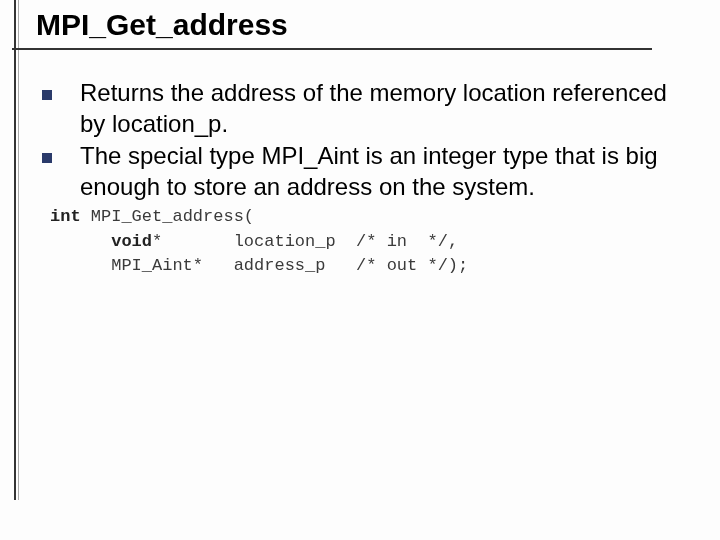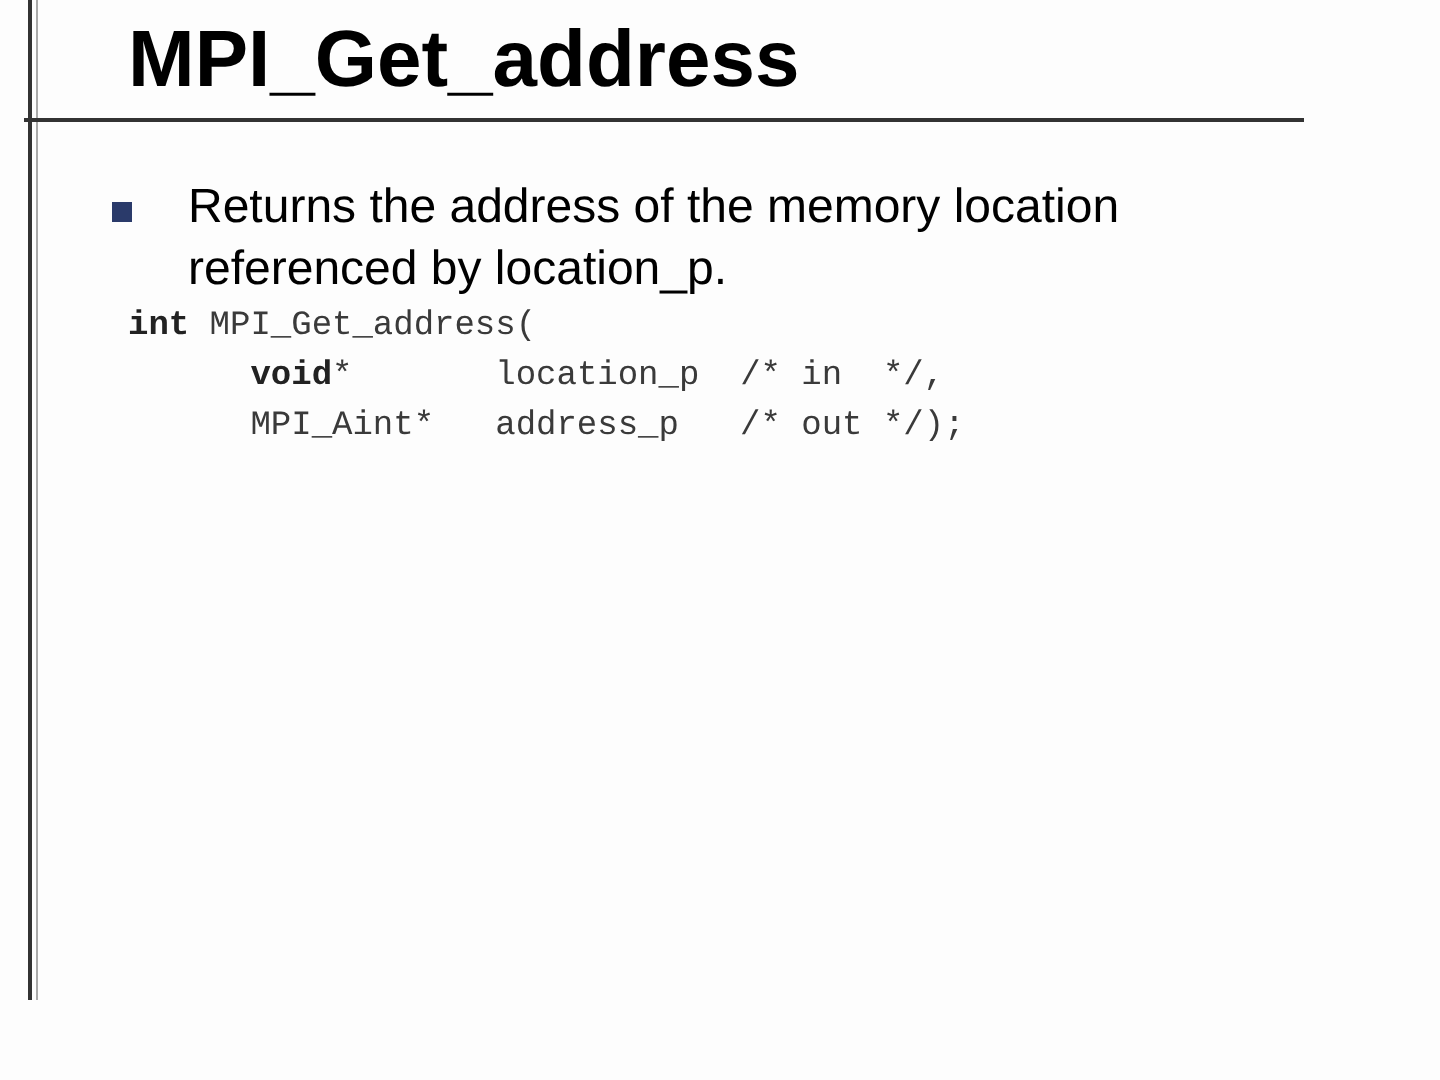--- a/index.html
+++ b/index.html
@@ -14,24 +14,24 @@
   .slide {
     width: 100%;
     height: 100%;
     position: relative;
   }
   .title-region {
     position: relative;
     padding-top: 8px;
   }
   .title {
-    font-size: 40px;
+    font-size: 30px;
     font-weight: bold;
     color: #000;
-    padding-left: 64px;
+    padding-left: 36px;
     padding-bottom: 6px;
   }
   .title-underline {
     height: 2px;
     background: #333;
     margin-left: 12px;
     width: 640px;
   }
   .left-rule {
     position: absolute;
@@ -43,21 +43,21 @@
   }
   .left-rule-thin {
     position: absolute;
     top: 0;
     left: 18px;
     width: 1px;
     height: 500px;
     background: #aaa;
   }
   .content {
-    padding: 28px 40px 0 56px;
+    padding: 28px 40px 0 42px;
   }
   .bullet-list { list-style: none; }
   .bullet-item {
     display: flex;
     align-items: flex-start;
     margin-bottom: 2px;
   }
   .bullet-marker {
     width: 10px;
     height: 10px;
@@ -144,20 +144,24 @@
     <div class="title">MPI_Get_address</div>
     <div class="title-underline"></div>
   </div>
 
   <div class="content">
     <ul class="bullet-list">
       <li class="bullet-item">
         <span class="bullet-marker"></span>
         <span class="bullet-text">Returns the address of the memory location referenced by location_p.</span>
       </li>
+      <li class="bullet-item">
+        <span class="bullet-marker"></span>
+        <span class="bullet-text">The special type MPI_Aint is an integer type that is big enough to store an address on the system.</span>
+      </li>
     </ul>
 
     <div class="code-block"><span class="kw">int</span><span> MPI_Get_address(</span>
       <span class="kw">void</span><span>*       location_p  /* in  */,</span>
 <span>      MPI_Aint*   address_p   /* out */);</span></div>
   </div>
 
 </div>
 
 </body></html>

